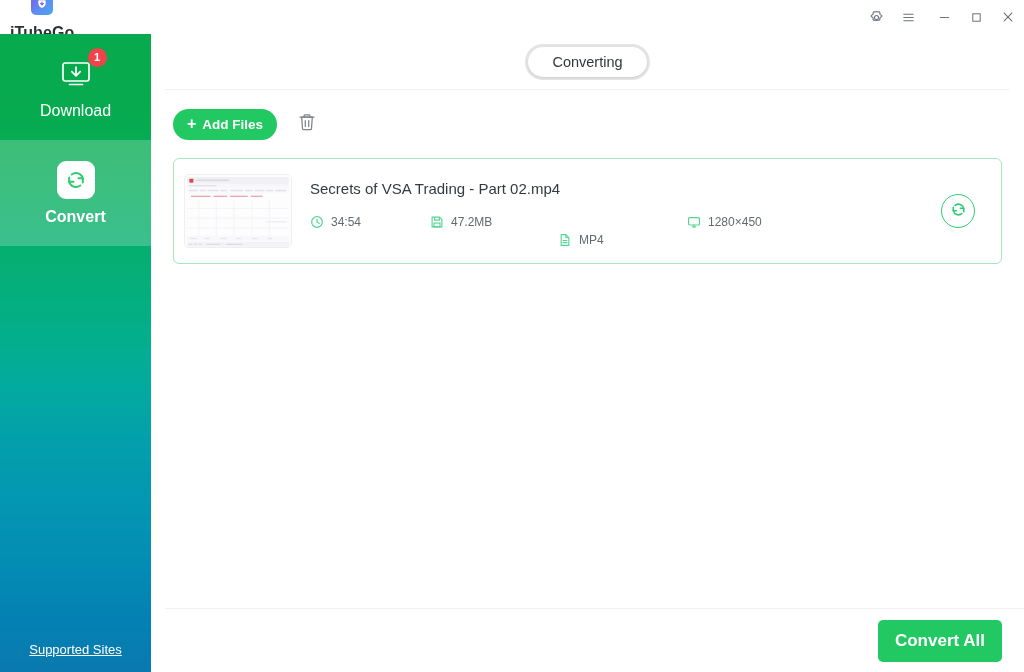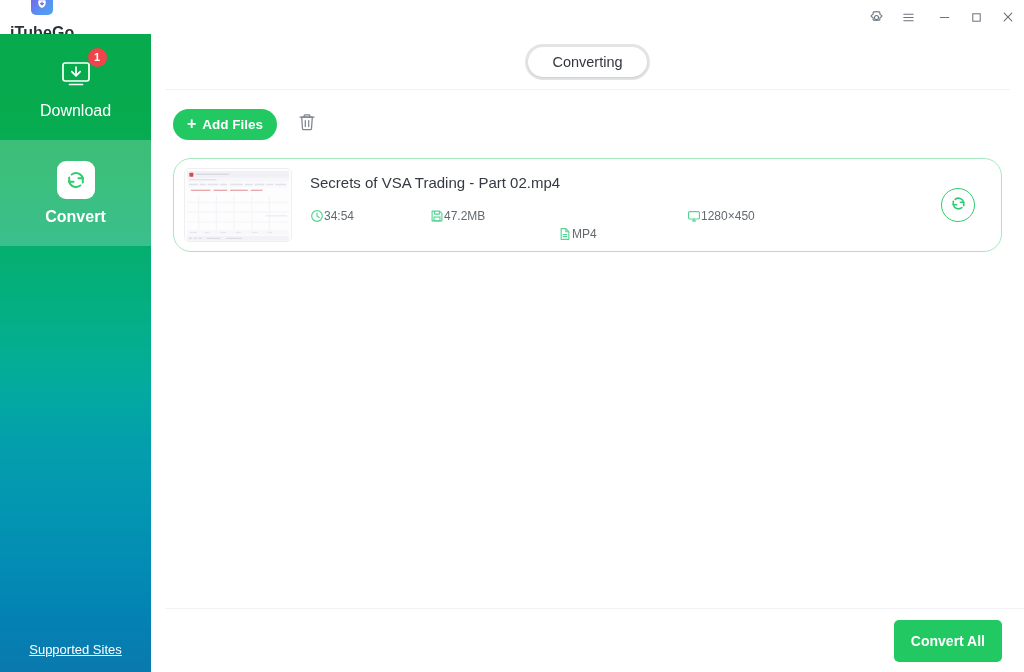--- a/index.html
+++ b/index.html
@@ -137,22 +137,22 @@
     color: #7E848C;
   }
 
   .list-area {
     padding: 0 22px;
     height: 440px;
   }
 
   .file-card {
     position: relative;
-    height: 94px; border: 1px solid #A6E7BF;
-    border-radius: 18px; background: #ffffff;
+    height: 106px; border: 1px solid #A6E7BF;
+    border-radius: 6px; background: #ffffff;
     display: flex; align-items: center;
     padding: 0 10px;
   }
   .thumb {
     width: 108px; height: 74px; border-radius: 5px;
     background: #FBFBFD;
     border: 1px solid #EFEFF3;
     overflow: hidden; flex: none;
     position: relative;
   }
@@ -162,21 +162,21 @@
     display: flex; flex-direction: column; justify-content: space-between;
     padding-top: 6px; padding-bottom: 6px;
   }
   .file-title {
     font-size: 15px; color: #343A43;
   }
   .meta-row {
     display: flex; align-items: center;
   }
   .meta {
-    display: flex; align-items: center; 
+    display: flex; align-items: center; gap: 7px;
     font-size: 12px; color: #63696F;
   }
   .meta-ico { display: flex; color: #56D494; }
   .m1 { width: 120px; }
   .m2 { width: 128px; }
   .m3 { width: 129px; margin-top: 36px; }
   .convert-circle {
     width: 34px; height: 34px; margin-right: 16px;
     border-radius: 50%; border: 1.6px solid #2ECC71;
     display: flex; align-items: center; justify-content: center;
@@ -185,21 +185,21 @@
 
   .footer {
     position: absolute; left: 0; bottom: 0;
     width: 873px; height: 63px;
     display: flex; align-items: center; justify-content: flex-end;
     gap: 14px; padding-right: 22px;
   }
   .btn-primary {
     height: 42px; padding: 0 17px; border-radius: 5px;
     background: #22C861; border: none; color: #ffffff;
-    font-size: 14px; font-weight: bold; cursor: pointer;
+    font-size: 17px; font-weight: bold; cursor: pointer;
   }
   .btn-ghost {
     height: 31px; padding: 0 17px; border-radius: 5px;
     background: #ffffff; border: 1.3px solid #3DD47F;
     color: #3ECF7D; font-size: 14px; font-weight: bold; cursor: pointer;
   }
 </style>
 </head>
 <body>
 

